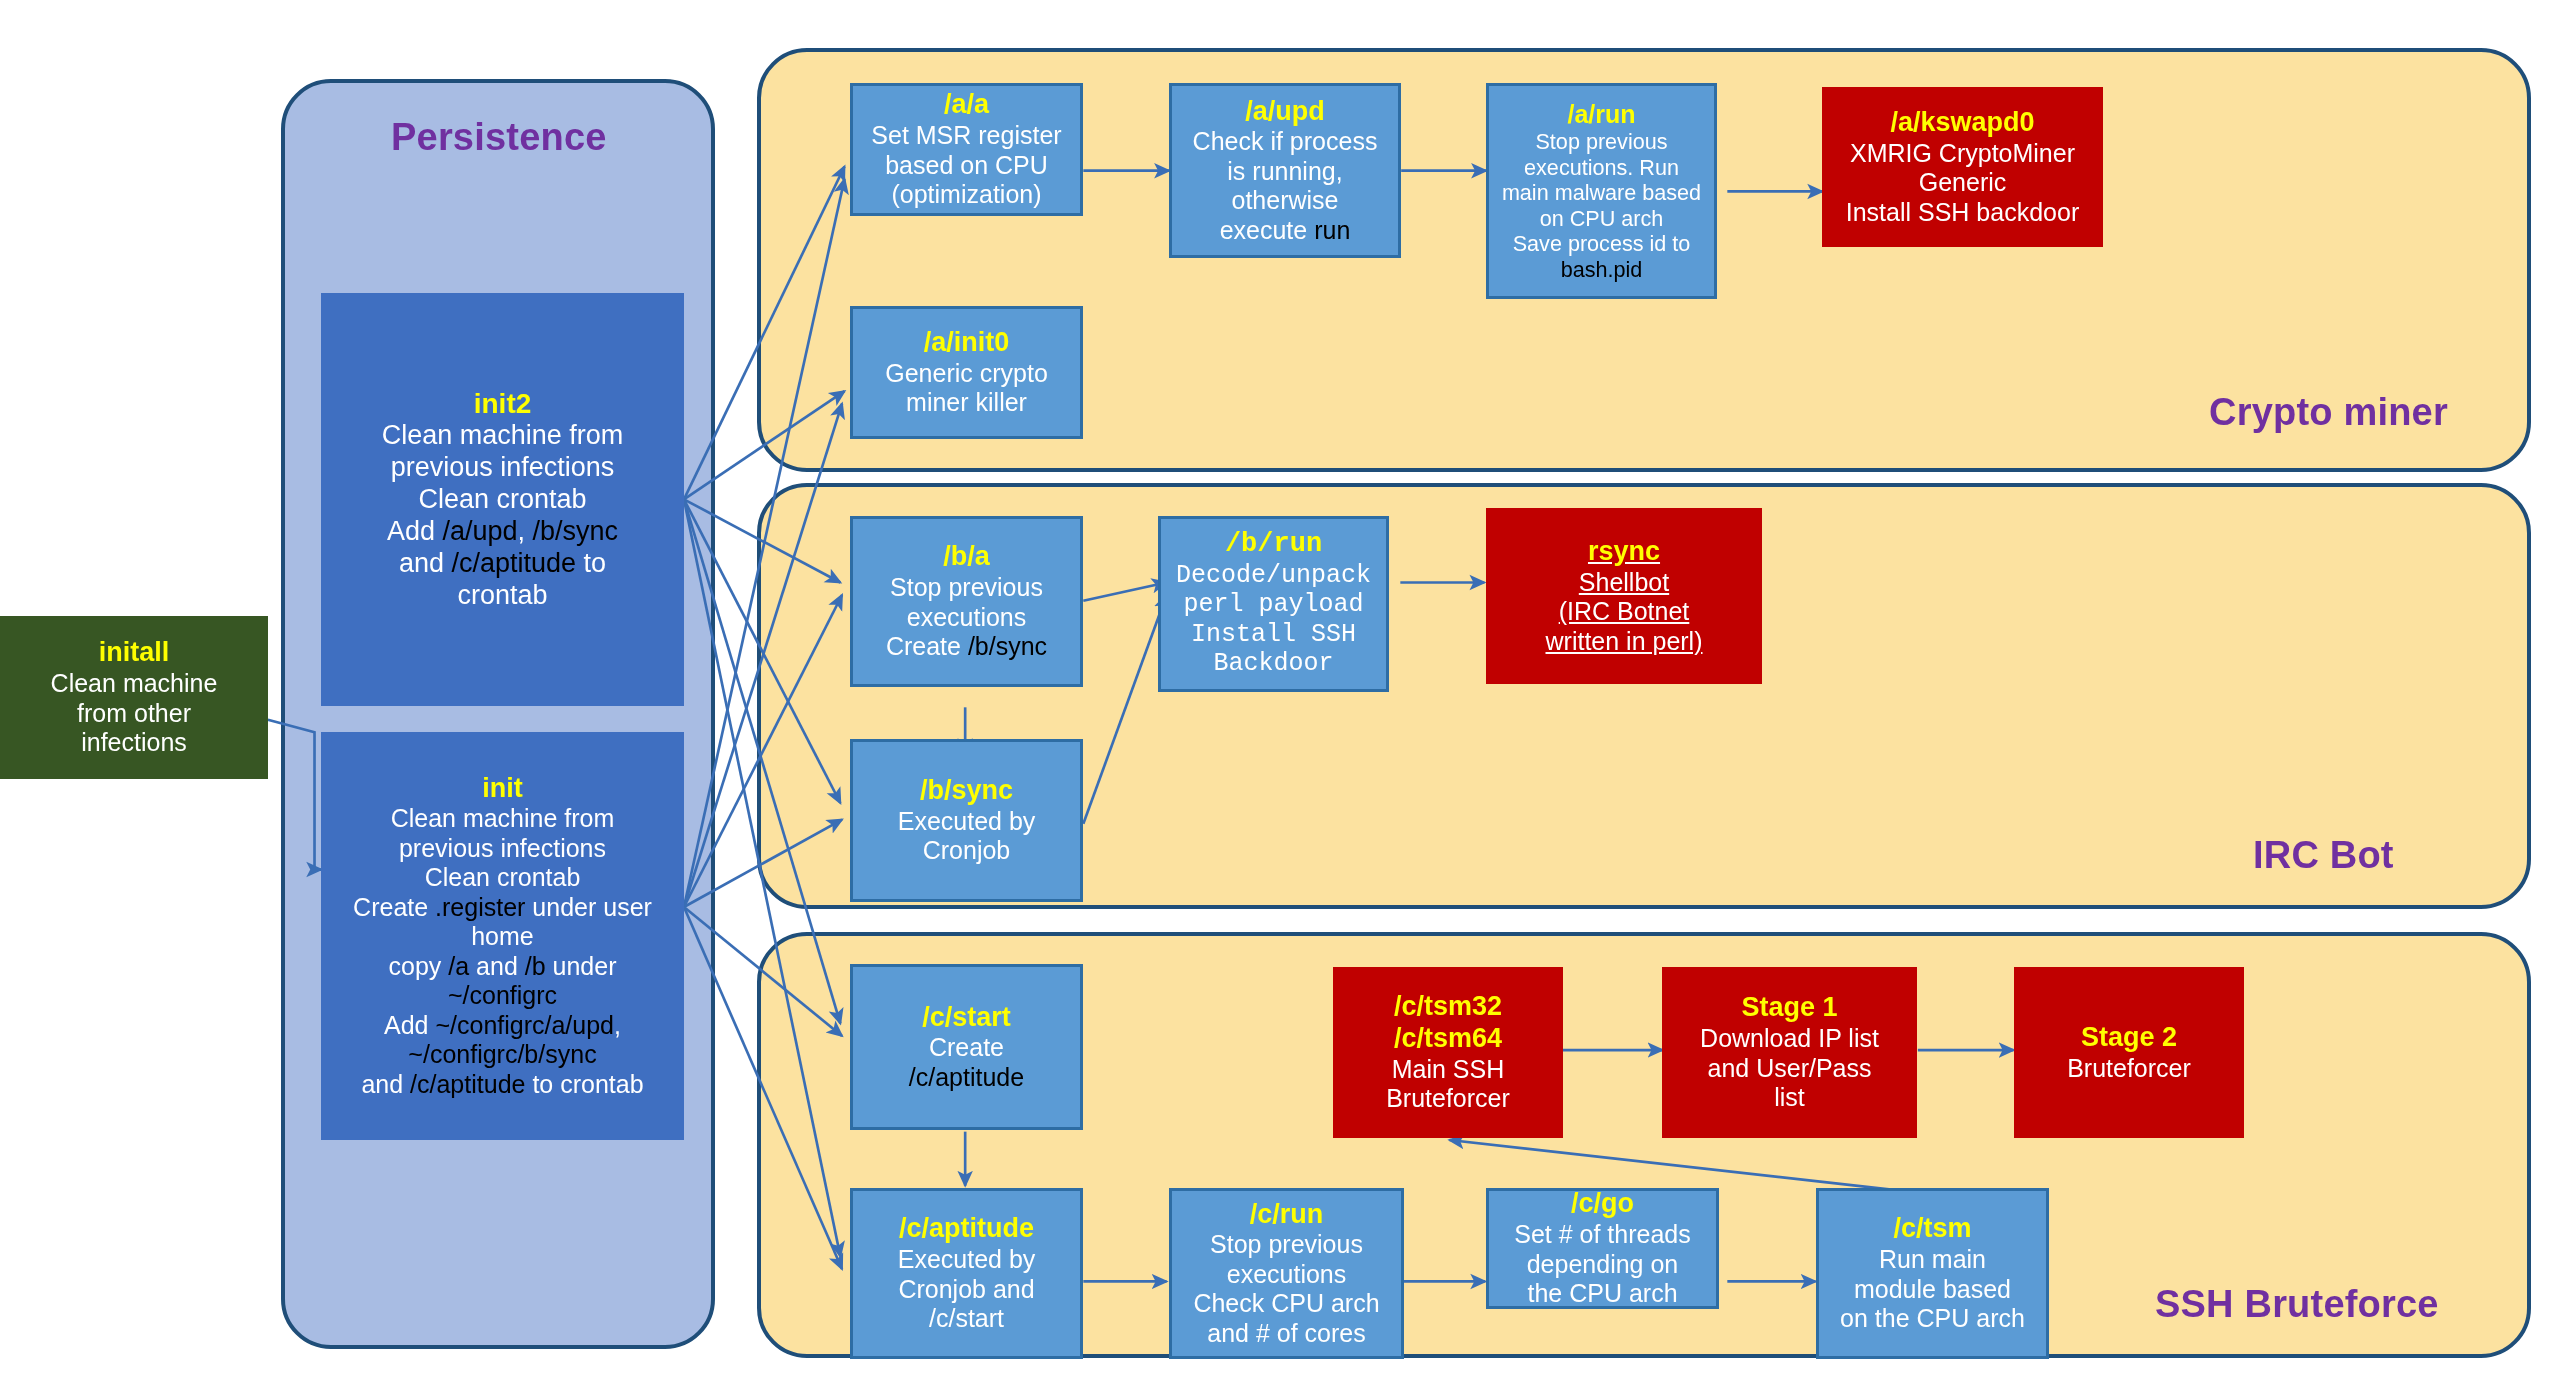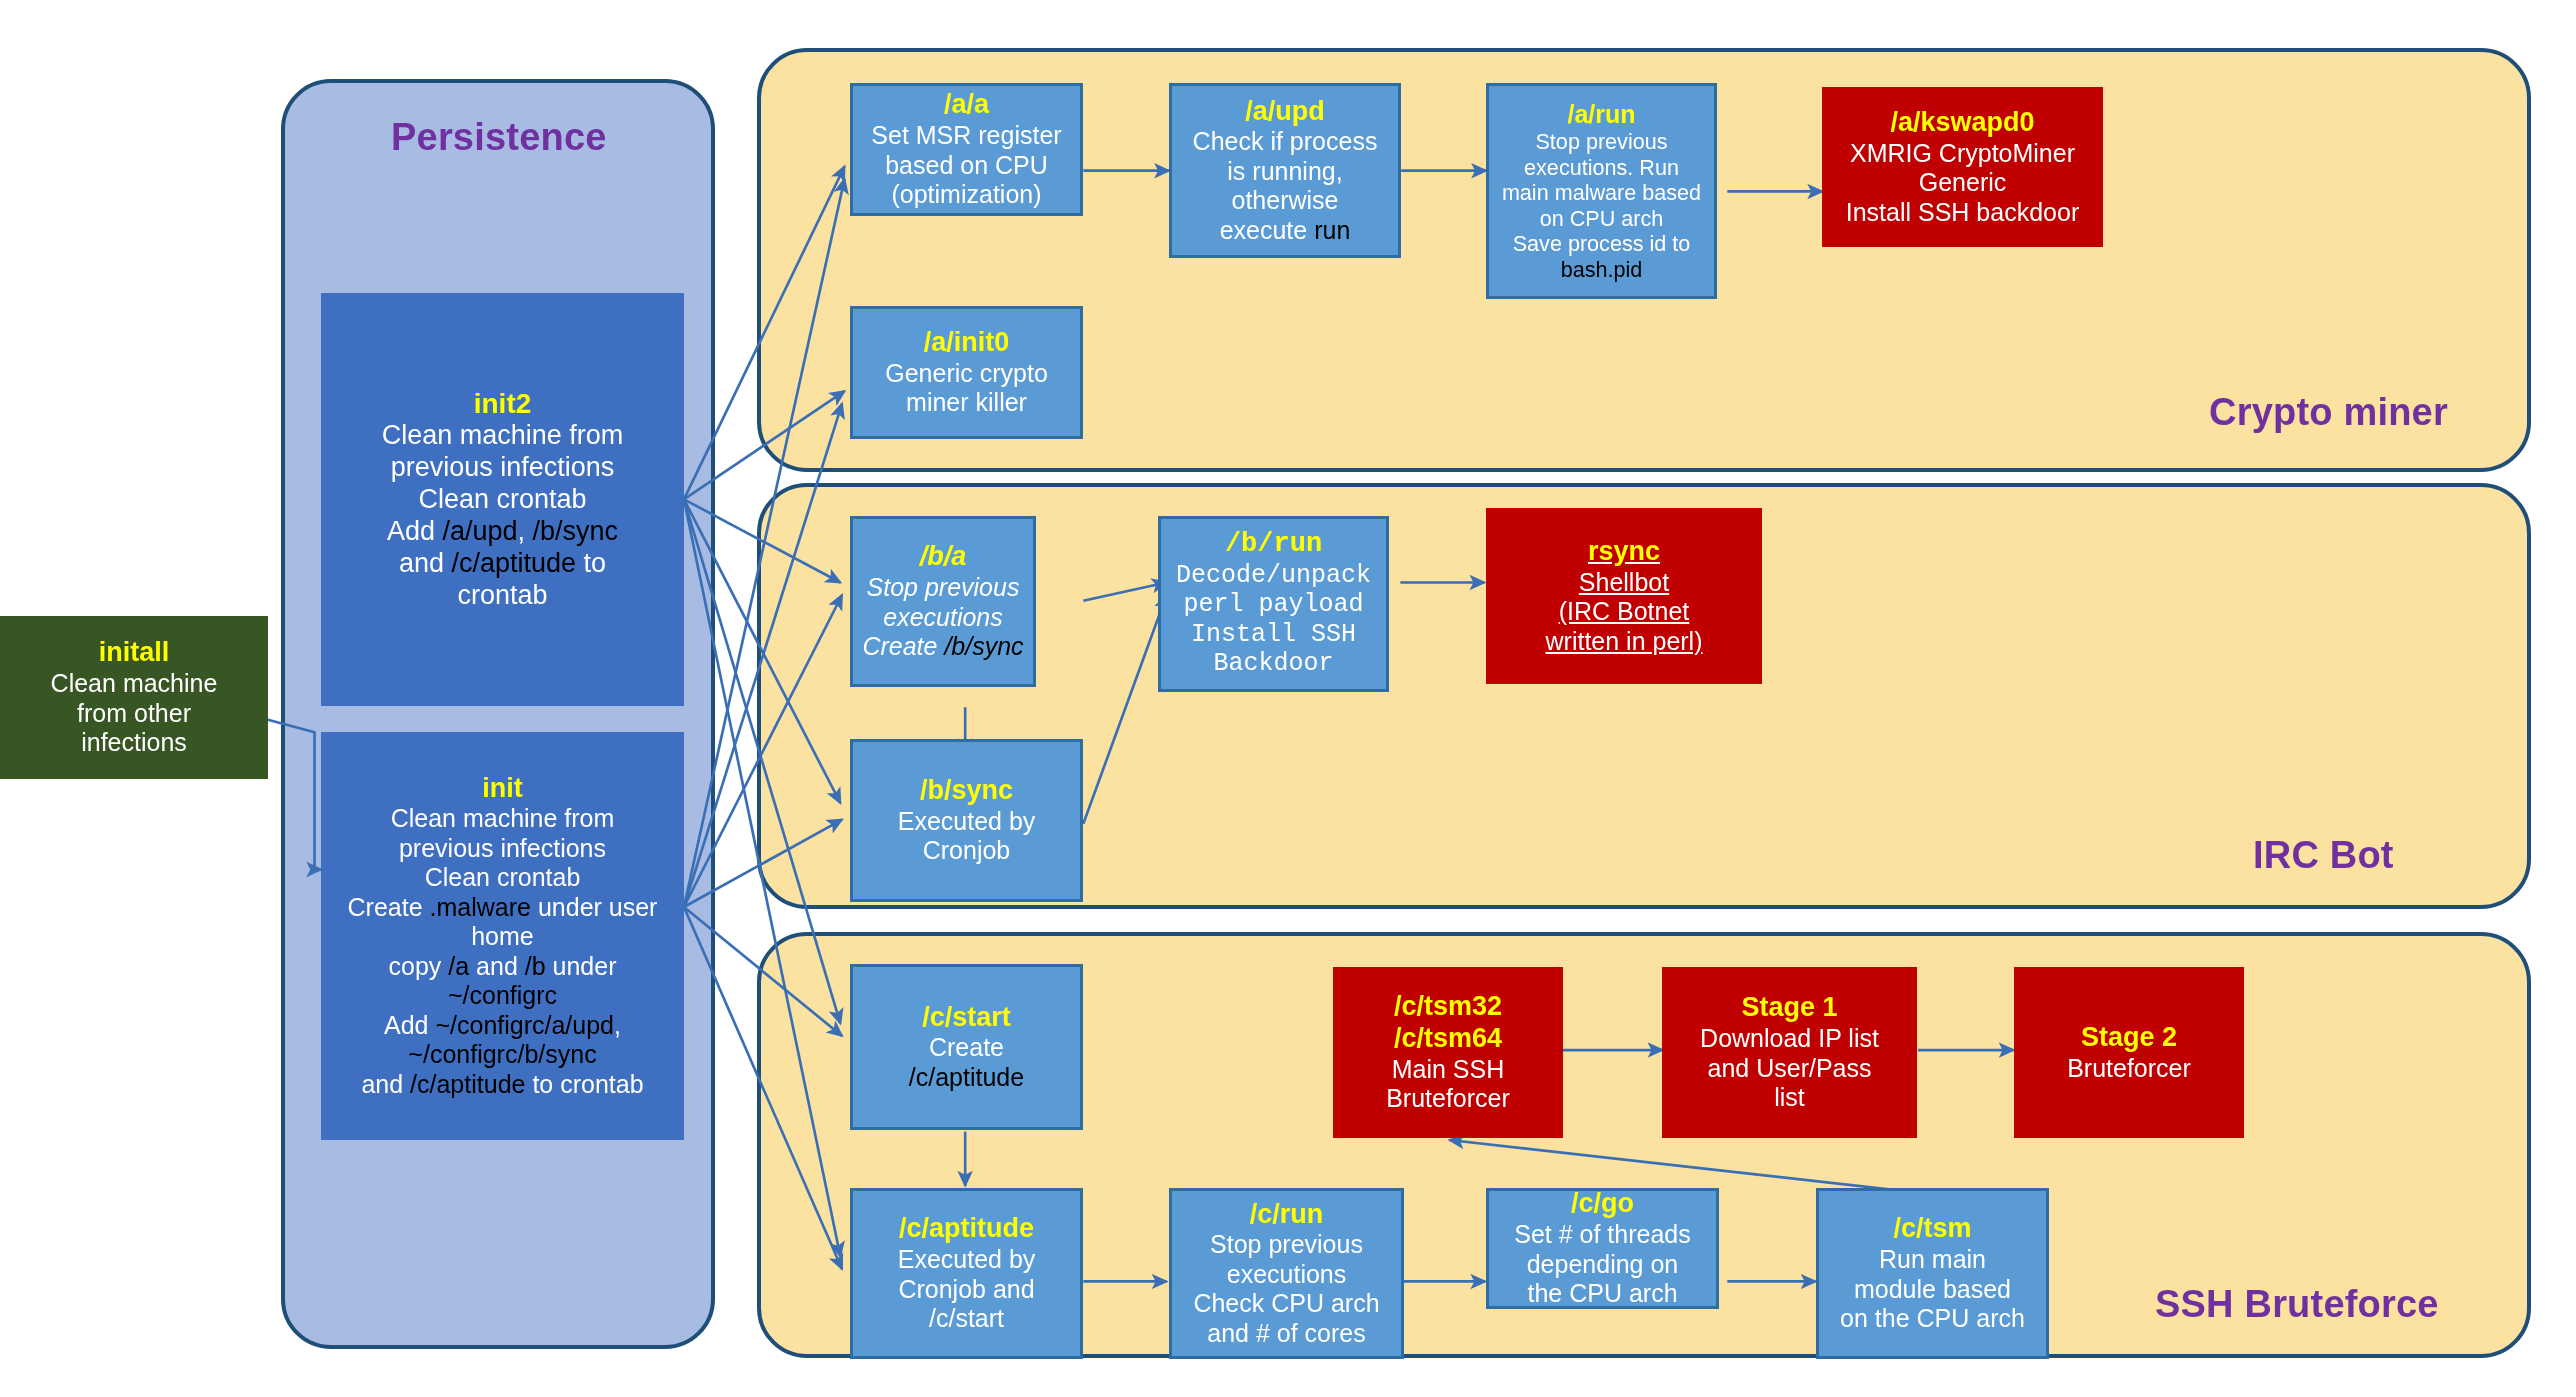--- a/index.html
+++ b/index.html
@@ -118,21 +118,21 @@
         <div class="ln"><span>crontab</span></div>
       </div>
   </div>
 
   <div class="node n-darkblue fs-30" style="left:321px;top:732px;width:363px;height:408px;">
     <span class="ttl fs-32">init</span>
     <div>
         <div class="ln"><span>Clean machine from</span></div>
         <div class="ln"><span>previous infections</span></div>
         <div class="ln"><span>Clean crontab</span></div>
-        <div class="ln"><span>Create </span><span class="blk">.malware</span><span> under user</span></div>
+        <div class="ln"><span>Create </span><span class="blk">.register</span><span> under user</span></div>
         <div class="ln"><span>home</span></div>
         <div class="ln"><span>copy </span><span class="blk">/a</span><span> and </span><span class="blk">/b</span><span> under</span></div>
         <div class="ln"><span class="blk">~/configrc</span></div>
         <div class="ln"><span>Add </span><span class="blk">~/configrc/a/upd</span><span>,</span></div>
         <div class="ln"><span class="blk">~/configrc/b/sync</span></div>
         <div class="ln"><span>and </span><span class="blk">/c/aptitude</span><span> to crontab</span></div>
       </div>
   </div>
 
   <div class="node n-blue fs-30" style="left:850px;top:83px;width:233px;height:133px;">
@@ -170,21 +170,21 @@
     <span class="ln">Generic</span>
     <span class="ln">Install SSH backdoor</span>
   </div>
 
   <div class="node n-blue fs-30" style="left:850px;top:306px;width:233px;height:133px;">
     <span class="ttl fs-32">/a/init0</span>
     <span class="ln">Generic crypto</span>
     <span class="ln">miner killer</span>
   </div>
 
-  <div class="node n-blue fs-30" style="left:850px;top:516px;width:186px;height:171px;font-style:italic;">
+  <div class="node n-blue fs-30" style="left:850px;top:516px;width:233px;height:171px;">
     <span class="ttl fs-32">/b/a</span>
     <div>
         <div class="ln"><span>Stop previous</span></div>
         <div class="ln"><span>executions</span></div>
         <div class="ln"><span>Create </span><span class="blk">/b/sync</span></div>
       </div>
   </div>
 
   <div class="node n-blue fs-30" style="left:1158px;top:516px;width:231px;height:176px;font-family:Liberation Mono, monospace;">
     <span class="ttl fs-32">/b/run</span>

